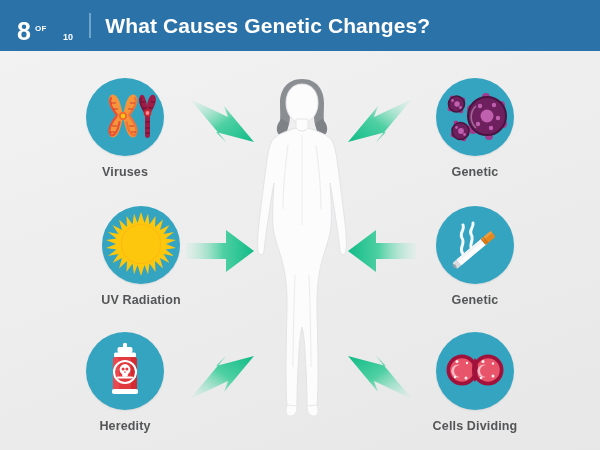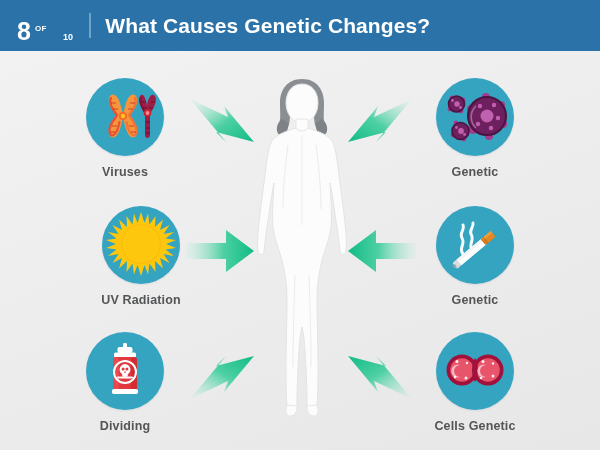--- a/index.html
+++ b/index.html
@@ -168,21 +168,21 @@
         </g>
         <circle cx="37.1" cy="37" r="1.5" fill="#e0393e"></circle>
         <circle cx="40.9" cy="37" r="1.5" fill="#e0393e"></circle>
         <rect x="38.4" y="39.3" width="1.2" height="1.6" fill="#e0393e"></rect>
 
         <g stroke="#ffffff" stroke-width="2" stroke-linecap="round">
           <line x1="32" y1="45.5" x2="46" y2="45.5"></line>
         </g>
       </svg>
     </div>
-    <div class="label">Dividing</div>
+    <div class="label">Heredity</div>
   </div>
 
   <div class="item" id="item-viruses">
     <div class="circle">
       <svg viewBox="0 0 78 78" width="78" height="78">
 
         <g>
           <g fill="#a23b8f">
             <circle cx="50" cy="19" r="4"></circle>
               <circle cx="65" cy="27" r="4"></circle>
@@ -283,21 +283,21 @@
             <circle cx="19" cy="45" r="1.3"></circle>
               <circle cx="30" cy="46" r="1.5"></circle>
             <circle cx="47" cy="29.5" r="1.5"></circle>
               <circle cx="57" cy="31.5" r="1.2"></circle>
             <circle cx="45" cy="46" r="1.3"></circle>
               <circle cx="57" cy="44" r="1.5"></circle>
           </g>
         </g>
       </svg>
     </div>
-    <div class="label">Cells Genetic</div>
+    <div class="label">Cells Dividing</div>
   </div>
 
   <div class="arrow" id="arrow-tl">
     <svg viewBox="0 0 74 54" width="74" height="54">
       <defs>
         <linearGradient id="gTL" x1="0" y1="0" x2="1" y2="1">
           <stop offset="0%" stop-color="#cfeee2" stop-opacity=".25"></stop>
           <stop offset="55%" stop-color="#4ed0a3"></stop>
           <stop offset="100%" stop-color="#11bb86"></stop>
         </linearGradient>

